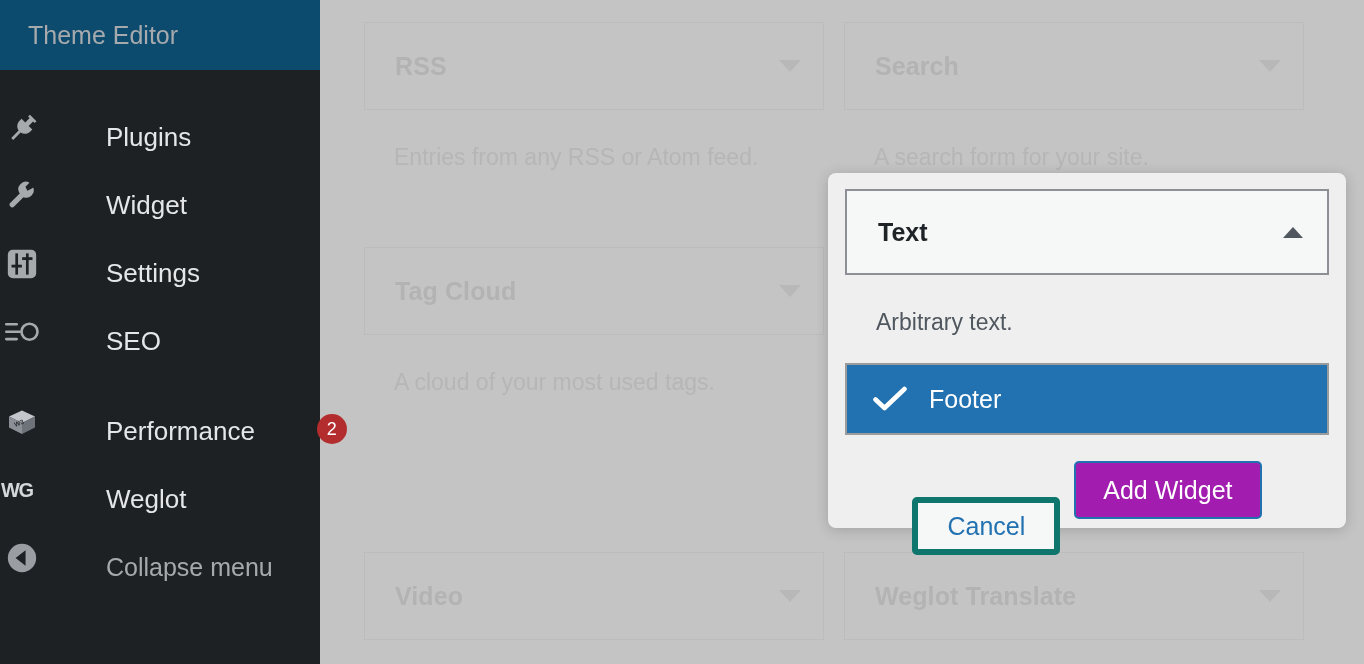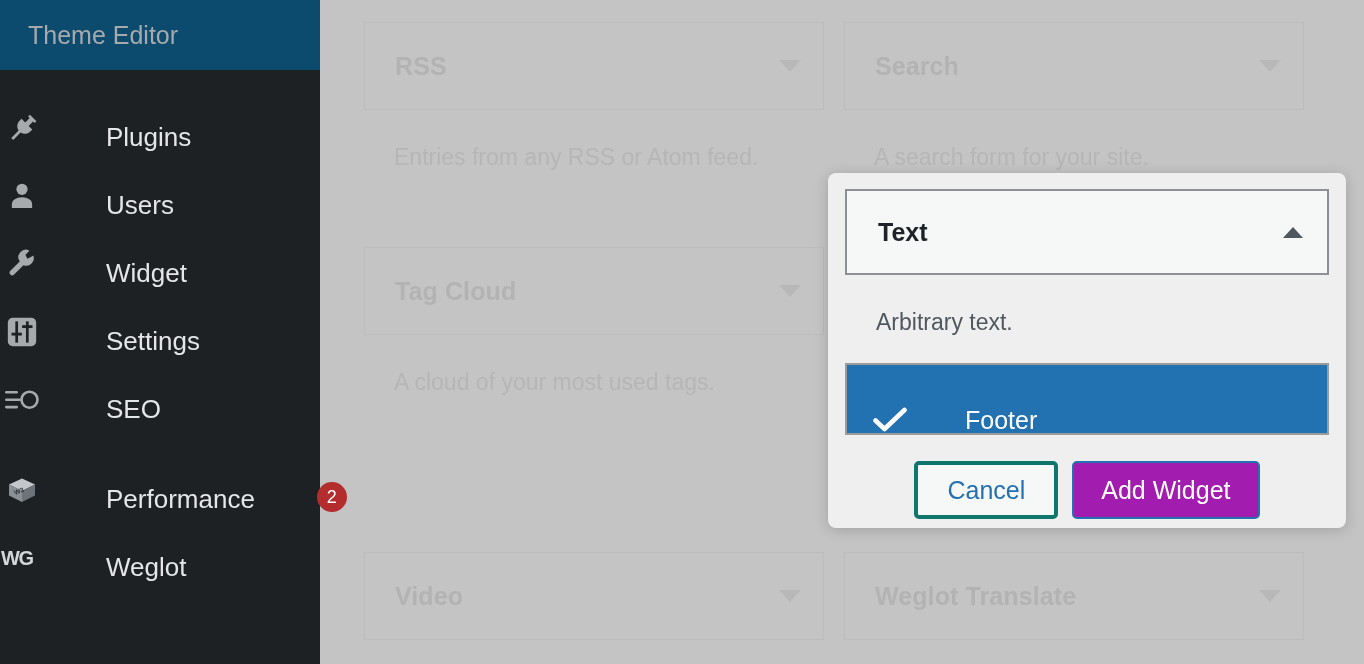--- a/index.html
+++ b/index.html
@@ -183,23 +183,22 @@
     padding: 36px 0 0 31px;
     line-height: 1;
   }
 
   #sidebar-option {
     margin-top: 29px;
     height: 72px;
     background: #2271b1;
     border: 2px solid #9b9b9b;
     display: flex;
-    align-items: flex-end;
+    align-items: center;
     padding-left: 26px;
-    gap: 36px;
   }
 
   .check-mark {
     width: 34px; min-width: 34px;
     margin-right: 22px;
     display: flex; align-items: center;
   }
 
   #sidebar-option .opt-label {
     font-size: 25px;
@@ -221,23 +220,24 @@
     font-family: "Liberation Sans", sans-serif;
     display: inline-flex;
     align-items: center;
     justify-content: center;
     cursor: pointer;
     line-height: 1;
   }
 
   #btn-cancel {
     background: #f6f7f7;
-    border: 4px solid #0f766e;
+    border: 6px solid #0f766e;
     color: #2271b1;
     padding: 0 29px;
+    margin-top: 36px;
   }
 
   #btn-add {
     background: #a21caf;
     border: 2px solid #2271b1;
     color: #ffffff;
     padding: 0 27px;
   }
 </style>
 </head>
@@ -307,29 +307,20 @@
 
     <div class="nav-item">
       <span class="nav-icon">
         <svg width="34" height="34" viewBox="0 0 24 24" fill="#a7aaad">
           <path d="M17.6 2.6l-1.3 1.3 1.1 1.1-3.1 3.1-2.6-2.6-1.4 1.4c-1.9 1.9-2.1 4.8-.7 6.9l-5.2 5.2 1.4 1.4 5.2-5.2c2.1 1.4 5 1.2 6.9-.7l1.4-1.4-2.6-2.6 3.1-3.1 1.1 1.1 1.3-1.3-4.6-4.6z"></path>
         </svg>
       </span>
       <span class="nav-label">Plugins</span>
     </div>
 
-    <div class="nav-item">
-      <span class="nav-icon">
-        <svg width="32" height="32" viewBox="0 0 24 24" fill="#a7aaad">
-          <circle cx="12" cy="7" r="4.2"></circle>
-          <path d="M12 13c-4.3 0-7.6 2.3-7.6 5.2V21h15.2v-2.8C19.6 15.3 16.3 13 12 13z"></path>
-        </svg>
-      </span>
-      <span class="nav-label">Users</span>
-    </div>
 
     <div class="nav-item">
       <span class="nav-icon">
         <svg width="32" height="32" viewBox="0 0 24 24" fill="#a7aaad">
           <path d="M20.4 5.6a5.6 5.6 0 01-7.3 7.3L5.9 20.1a2 2 0 01-2.8-2.8l7.2-7.2A5.6 5.6 0 0117.6 2l-3 3 1.4 3 3-1.4 1.4-1z"></path>
         </svg>
       </span>
       <span class="nav-label">Widget</span>
     </div>
 
@@ -373,20 +364,29 @@
 
     <div class="nav-item">
       <span class="nav-icon">
         <svg width="42" height="28" viewBox="0 0 42 28">
           <text x="0" y="21" font-family="Liberation Sans, sans-serif" font-size="20" font-weight="bold" fill="#d4d7da" letter-spacing="-1.5">WG</text>
         </svg>
       </span>
       <span class="nav-label">Weglot</span>
     </div>
 
+    <div class="nav-item dim">
+      <span class="nav-icon">
+        <svg width="34" height="34" viewBox="0 0 24 24">
+          <circle cx="12" cy="12" r="10" fill="#9a9ea3"></circle>
+          <path d="M14.5 6.5L7.5 12l7 5.5z" fill="#1d2124"></path>
+        </svg>
+      </span>
+      <span class="nav-label">Collapse menu</span>
+    </div>
 
   </div>
 </div>
 
 <div id="modal">
 
   <div id="widget-select">
     <span class="sel-label">Text</span>
     <span class="caret-up"></span>
   </div>

